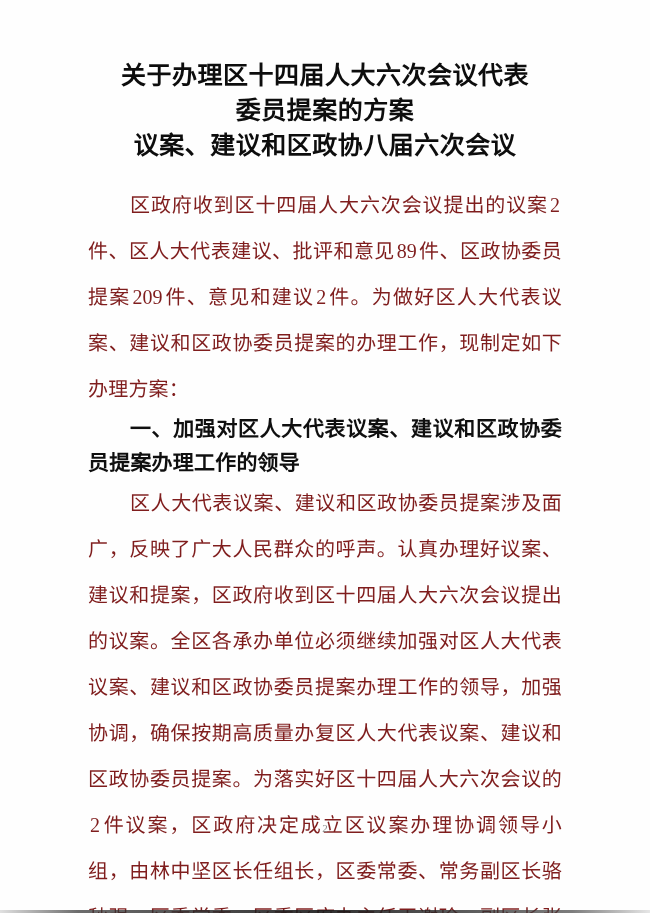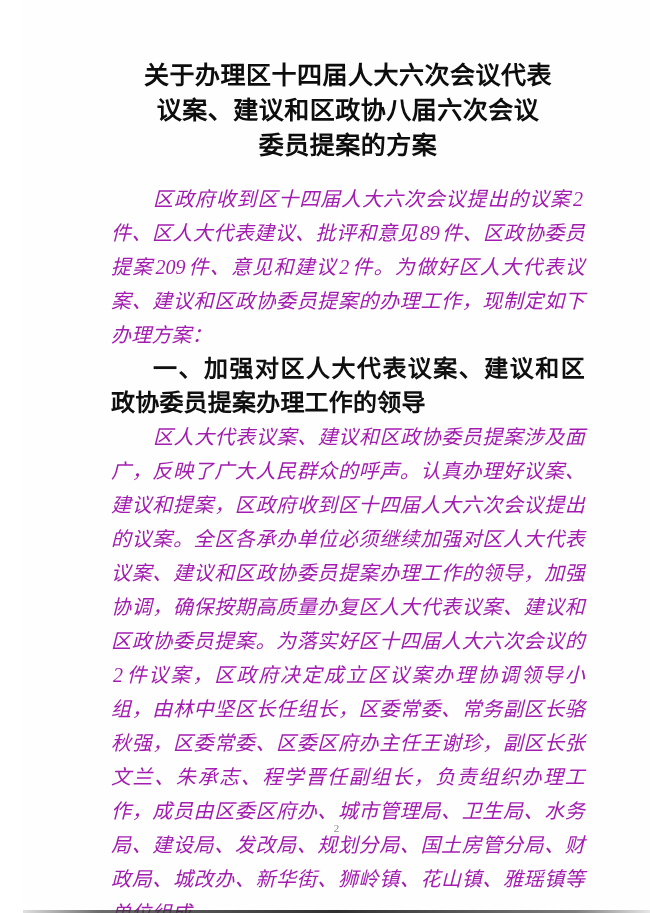--- a/index.html
+++ b/index.html
@@ -15,21 +15,20 @@
     overflow: hidden;
     font-family: "DejaVu Serif", "Liberation Serif", serif;
     color: #1a1a1a;
     -webkit-font-smoothing: antialiased;
   }
 
   .page {
     position: absolute;
     inset: 0;
     background: #fefefe;
-    margin-left: 23px;
   }
 
   
   .doc-title {
     position: absolute;
     left: 88px;
     top: 58px;
     width: 474px;
     text-align: center;
     font-family: "DejaVu Sans", "Liberation Sans", sans-serif;
@@ -45,33 +44,32 @@
   .body-block {
     position: absolute;
     left: 88px;
     top: 182px;
     width: 474px;
   }
 
   p.para {
     margin: 0;
     font-size: 20px;
-    line-height: 34px;
+    line-height: 46px;
     text-align: justify;
     text-justify: inter-character;
     text-indent: 42px;
     letter-spacing: 0.2px;
-    color: #a21caf;
+    color: #7f1d1d;
     font-family: "DejaVu Serif", "Liberation Serif", serif;
-    font-style: italic;
   }
 
   p.heading {
     margin: 0;
-    font-size: 24px;
+    font-size: 21px;
     line-height: 34px;
     text-align: justify;
     text-justify: inter-character;
     text-indent: 42px;
     letter-spacing: 0.2px;
     font-family: "DejaVu Sans", "Liberation Sans", sans-serif;
     font-weight: 700;
     color: #0f0f0f;
   }
 
@@ -109,22 +107,22 @@
       rgba(175,175,175,0.3) 100%);
   }
 </style>
 </head>
 <body>
 
 <div class="page">
 
   <div class="doc-title">
     <span class="tline">关于办理区十四届人大六次会议代表</span>
+    <span class="tline">委员提案的方案</span>
     <span class="tline">议案、建议和区政协八届六次会议</span>
-    <span class="tline">委员提案的方案</span>
   </div>
 
   <div class="body-block">
 
     <p class="para"><span>区政府收到区十四届人大六次会议提出的议案</span><span class="num">2</span><span>件、区人大代表建议、批评和意见</span><span class="num">89</span><span>件、区政协委员提案</span><span class="num">209</span><span>件、意见和建议</span><span class="num">2</span><span>件。为做好区人大代表议案、建议和区政协委员提案的办理工作，现制定如下办理方案：</span></p>
 
     <p class="heading">一、加强对区人大代表议案、建议和区政协委员提案办理工作的领导</p>
 
     <p class="para"><span>区人大代表议案、建议和区政协委员提案涉及面广，反映了广大人民群众的呼声。认真办理好议案、建议和提案，区政府收到区十四届人大六次会议提出的议案。全区各承办单位必须继续加强对区人大代表议案、建议和区政协委员提案办理工作的领导，加强协调，确保按期高质量办复区人大代表议案、建议和区政协委员提案。为落实好区十四届人大六次会议的</span><span class="num">2</span><span>件议案，区政府决定成立区议案办理协调领导小组，由林中坚区长任组长，区委常委、常务副区长骆秋强，区委常委、区委区府办主任王谢珍，副区长张文兰、朱承志、程学晋任副组长，负责组织办理工作，成员由区委区府办、城市管理局、卫生局、水务局、建设局、发改局、规划分局、国土房管分局、财政局、城改办、新华街、狮岭镇、花山镇、雅瑶镇等单位组成。</span></p>
 

